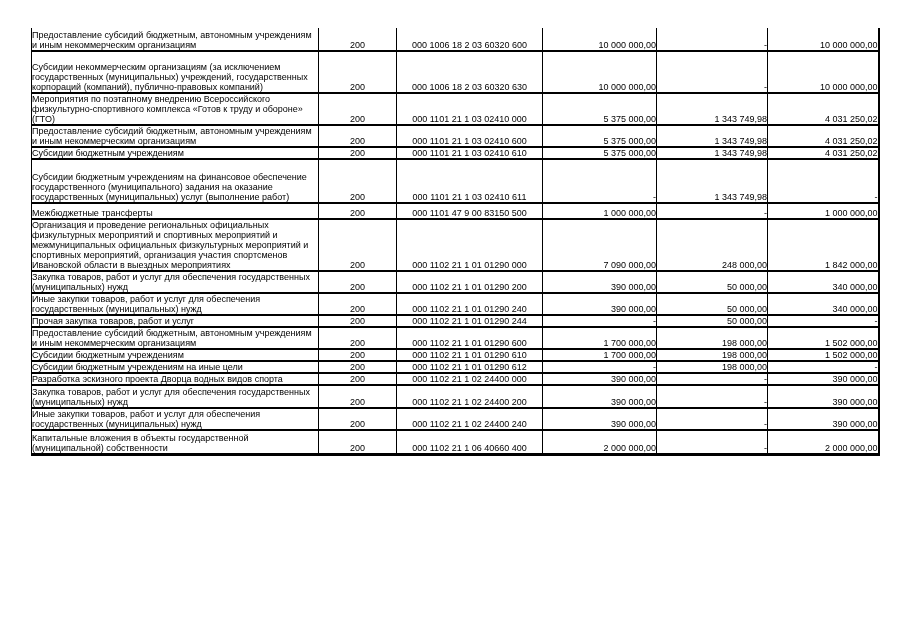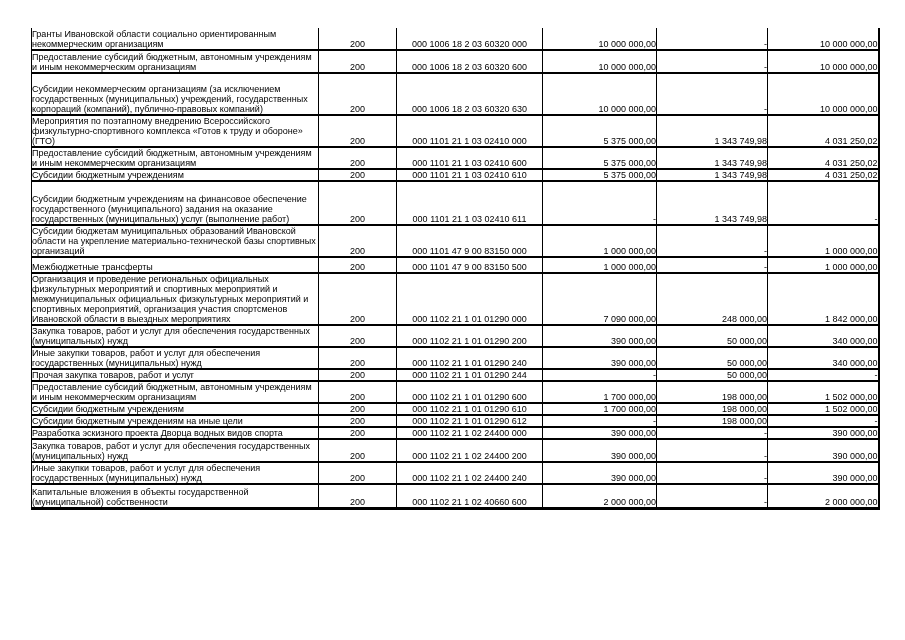--- a/index.html
+++ b/index.html
@@ -54,28 +54,20 @@
   <table class="budget">
     <colgroup>
       <col style="width:287px">
       <col style="width:78px">
       <col style="width:146px">
       <col style="width:114px">
       <col style="width:111px">
       <col style="width:111px">
     </colgroup>
     <tbody>
-        <tr style="height: 22px;">
-          <td class="c-name">Гранты Ивановской области социально ориентированным некоммерческим организациям</td>
-          <td class="c-center">200</td>
-          <td class="c-center">000 1006 18 2 03 60320 000</td>
-          <td class="c-num">10 000 000,00</td>
-          <td class="c-num">-</td>
-          <td class="c-num">10 000 000,00</td>
-        </tr>
         <tr style="height: 23px;">
           <td class="c-name">Предоставление субсидий бюджетным, автономным учреждениям и иным некоммерческим организациям</td>
           <td class="c-center">200</td>
           <td class="c-center">000 1006 18 2 03 60320 600</td>
           <td class="c-num">10 000 000,00</td>
           <td class="c-num">-</td>
           <td class="c-num">10 000 000,00</td>
         </tr>
         <tr style="height: 42px;">
           <td class="c-name">Субсидии некоммерческим организациям (за исключением государственных (муниципальных) учреждений, государственных корпораций (компаний), публично-правовых компаний)</td>
@@ -109,28 +101,20 @@
           <td class="c-num">1 343 749,98</td>
           <td class="c-num">4 031 250,02</td>
         </tr>
         <tr style="height: 44px;">
           <td class="c-name">Субсидии бюджетным учреждениям на финансовое обеспечение государственного (муниципального) задания на оказание государственных (муниципальных) услуг (выполнение работ)</td>
           <td class="c-center">200</td>
           <td class="c-center">000 1101 21 1 03 02410 611</td>
           <td class="c-num">-</td>
           <td class="c-num">1 343 749,98</td>
           <td class="c-num">-</td>
-        </tr>
-        <tr style="height: 26px;">
-          <td class="c-name">Субсидии бюджетам муниципальных образований Ивановской области на укрепление материально-технической базы спортивных организаций</td>
-          <td class="c-center">200</td>
-          <td class="c-center">000 1101 47 9 00 83150 000</td>
-          <td class="c-num">1 000 000,00</td>
-          <td class="c-num">-</td>
-          <td class="c-num">1 000 000,00</td>
         </tr>
         <tr style="height: 16px;">
           <td class="c-name">Межбюджетные трансферты</td>
           <td class="c-center">200</td>
           <td class="c-center">000 1101 47 9 00 83150 500</td>
           <td class="c-num">1 000 000,00</td>
           <td class="c-num">-</td>
           <td class="c-num">1 000 000,00</td>
         </tr>
         <tr style="height: 52px;">
@@ -209,20 +193,20 @@
           <td class="c-name">Иные закупки товаров, работ и услуг для обеспечения государственных (муниципальных) нужд</td>
           <td class="c-center">200</td>
           <td class="c-center">000 1102 21 1 02 24400 240</td>
           <td class="c-num">390 000,00</td>
           <td class="c-num">-</td>
           <td class="c-num">390 000,00</td>
         </tr>
         <tr style="height: 24px;">
           <td class="c-name">Капитальные вложения в объекты государственной (муниципальной) собственности</td>
           <td class="c-center">200</td>
-          <td class="c-center">000 1102 21 1 02 40660 600</td>
+          <td class="c-center">000 1102 21 1 06 40660 400</td>
           <td class="c-num">2 000 000,00</td>
           <td class="c-num">-</td>
           <td class="c-num">2 000 000,00</td>
         </tr>
       </tbody>
   </table>
 </div>
 
 </body></html>

